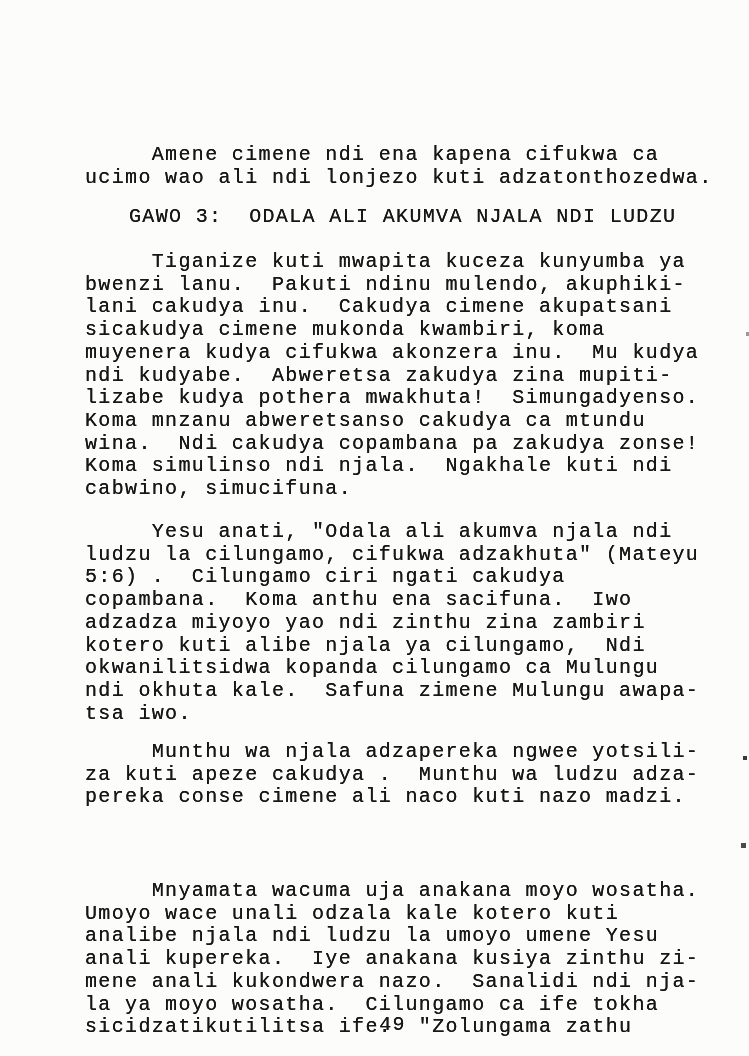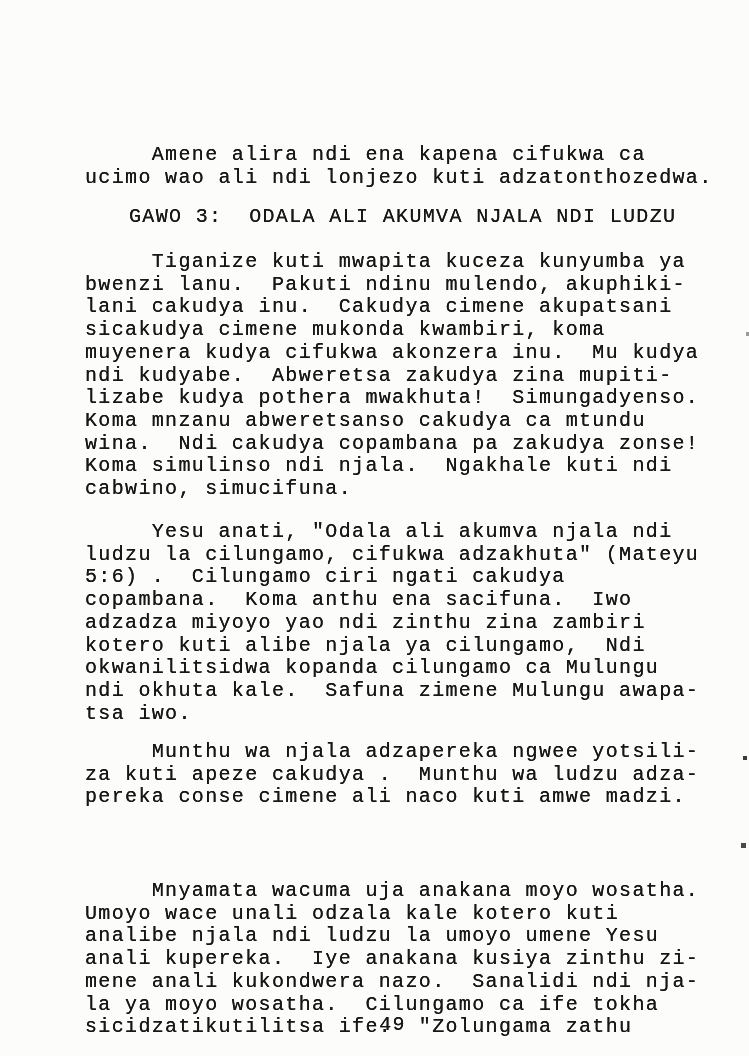--- a/index.html
+++ b/index.html
@@ -40,21 +40,21 @@
   }
   .speck {
     position: absolute;
   }
 </style>
 </head>
 <body>
 
 <div class="page" style="background: rgb(252, 252, 251); color: rgb(23, 23, 23);">
 
-  <div class="textblock" style="top:144px">     Amene alira ndi ena kapena cifukwa ca
+  <div class="textblock" style="top:144px">     Amene cimene ndi ena kapena cifukwa ca
 ucimo wao ali ndi lonjezo kuti adzatonthozedwa.</div>
 
   <div class="heading" style="top:206px">GAWO 3:  ODALA ALI AKUMVA NJALA NDI LUDZU</div>
 
   <div class="textblock" style="top:251px">     Tiganize kuti mwapita kuceza kunyumba ya
 bwenzi lanu.  Pakuti ndinu mulendo, akuphiki-
 lani cakudya inu.  Cakudya cimene akupatsani
 sicakudya cimene mukonda kwambiri, koma
 muyenera kudya cifukwa akonzera inu.  Mu kudya
 ndi kudyabe.  Abweretsa zakudya zina mupiti-
@@ -69,21 +69,21 @@
 5:6) .  Cilungamo ciri ngati cakudya
 copambana.  Koma anthu ena sacifuna.  Iwo
 adzadza miyoyo yao ndi zinthu zina zambiri
 kotero kuti alibe njala ya cilungamo,  Ndi
 okwanilitsidwa kopanda cilungamo ca Mulungu
 ndi okhuta kale.  Safuna zimene Mulungu awapa-
 tsa iwo.</div>
 
   <div class="textblock" style="top:741px">     Munthu wa njala adzapereka ngwee yotsili-
 za kuti apeze cakudya .  Munthu wa ludzu adza-
-pereka conse cimene ali naco kuti amwe madzi.</div>
+pereka conse cimene ali naco kuti nazo madzi.</div>
 
   <div class="textblock" style="top:880px">     Mnyamata wacuma uja anakana moyo wosatha.
 Umoyo wace unali odzala kale kotero kuti
 analibe njala ndi ludzu la umoyo umene Yesu
 anali kupereka.  Iye anakana kusiya zinthu zi-
 mene anali kukondwera nazo.  Sanalidi ndi nja-
 la ya moyo wosatha.  Cilungamo ca ife tokha
 sicidzatikutilitsa ife.  "Zolungama zathu</div>
 
   <div class="page-number" style="top:1014px">49</div>

